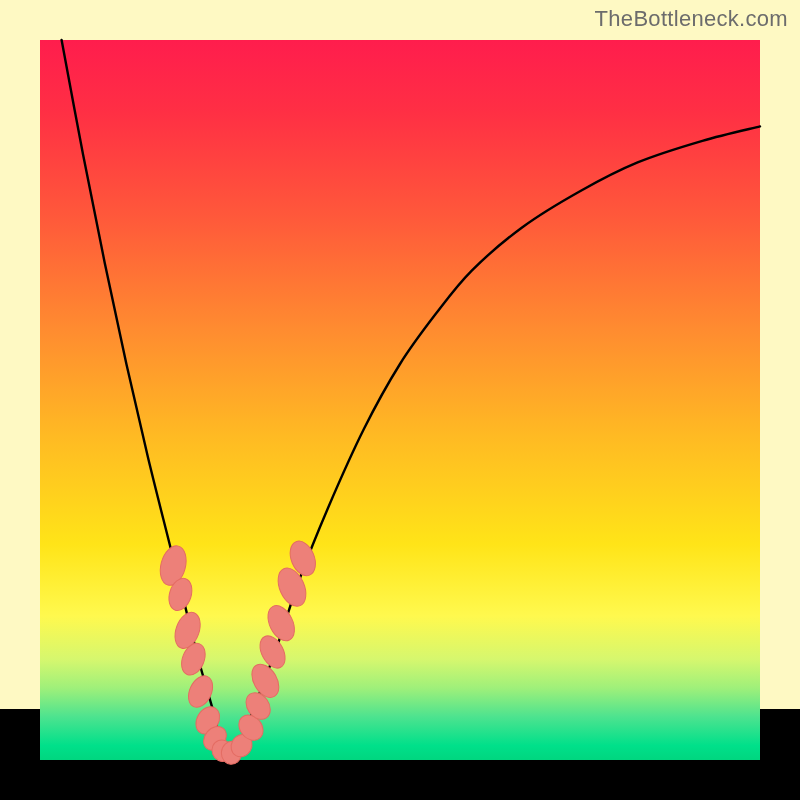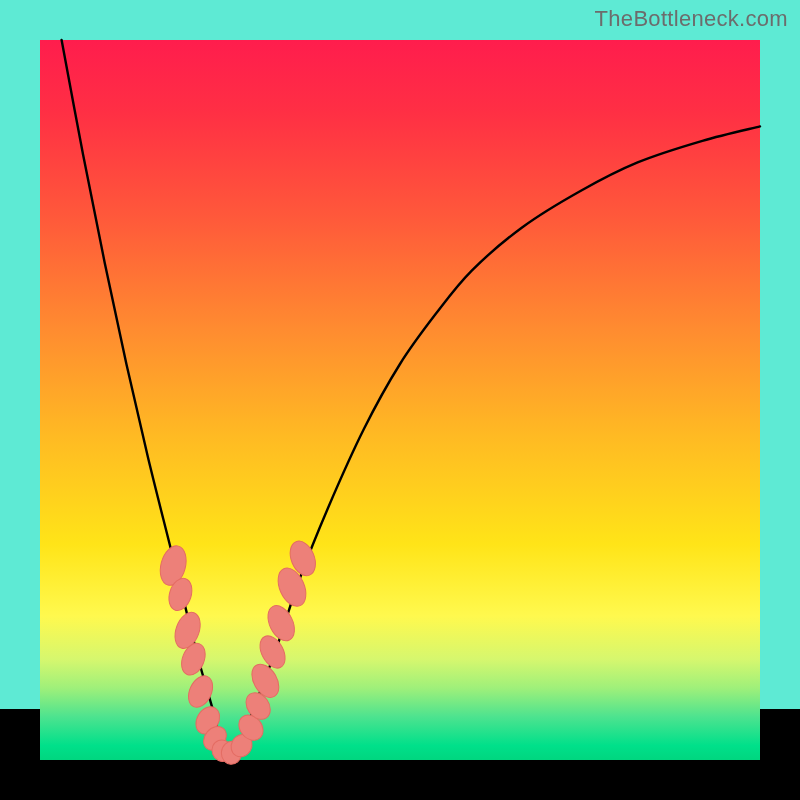--- a/index.html
+++ b/index.html
@@ -8,21 +8,21 @@
     width: 800px;
     height: 800px;
     overflow: hidden;
     background: #000;
     font-family: Arial, Helvetica, sans-serif;
   }
   .frame {
     position: relative;
     width: 800px;
     height: 709px;
-    background: #5eead4;
+    background: #fef9c3;
   }
   .plot-area {
     position: absolute;
     left: 40px;
     top: 40px;
     width: 720px;
     height: 720px;
     
     background: linear-gradient(
       to bottom,

